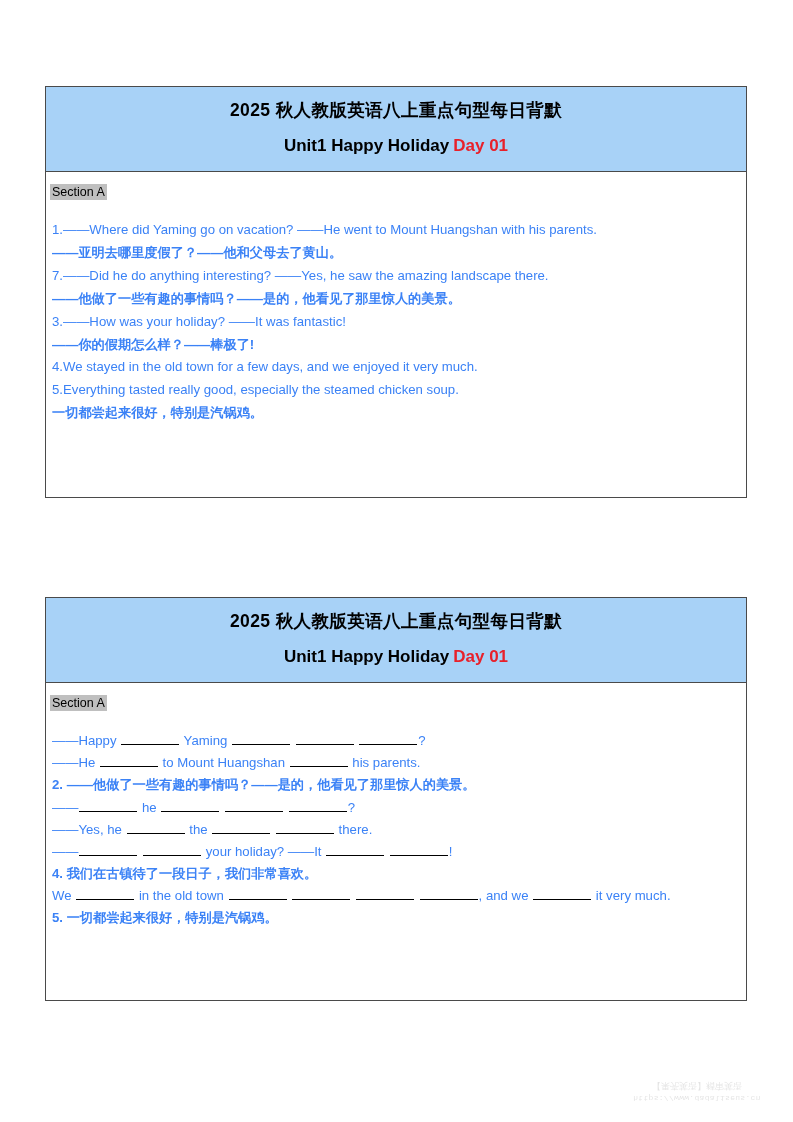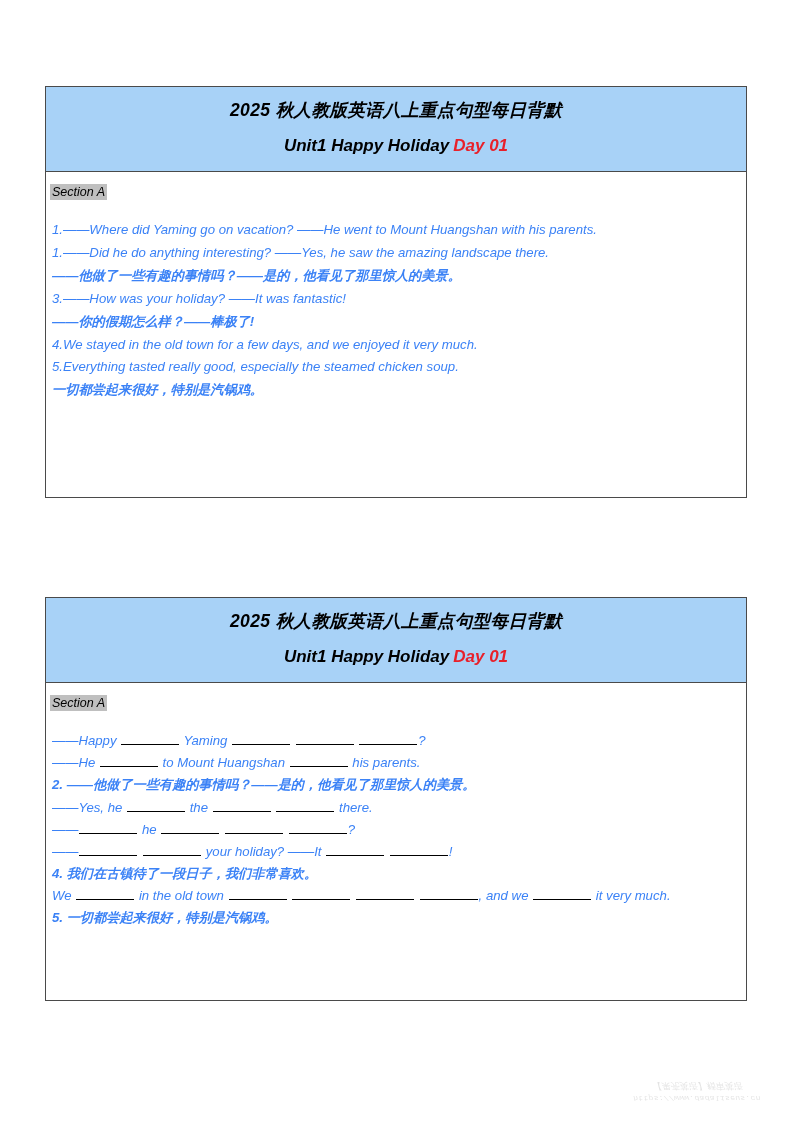--- a/index.html
+++ b/index.html
@@ -14,21 +14,20 @@
     position: relative;
     font-family: "Liberation Sans", "DejaVu Sans", sans-serif;
     color: #000000;
     overflow: hidden;
   }
 
   .page {
     position: relative;
     width: 704px;
     height: 1122px;
-    font-style: italic;
   }
 
   
   .worksheet {
     position: absolute;
     left: 45px;
     width: 702px;
     border: 1px solid #4a4a4a;
     box-sizing: border-box;
     background: #ffffff;
@@ -134,21 +133,22 @@
         <span>Unit1 Happy Holiday</span><span class="daytag">Day 01</span>
       </div>
     </div>
 
     <div class="ws-section-label">
       <span class="hl">Section A</span>
     </div>
 
     <div class="ws-body">
       <div class="ws-line en">1.——Where did Yaming go on vacation? ——He went to Mount Huangshan with his parents.</div>
-      <div class="ws-line en">1.——Did he do anything interesting?  ——Yes, he saw the amazing landscape there.</div>
+      <div class="ws-line cn">——亚明去哪里度假了？——他和父母去了黄山。</div>
+      <div class="ws-line en">7.——Did he do anything interesting?  ——Yes, he saw the amazing landscape there.</div>
       <div class="ws-line cn">——他做了一些有趣的事情吗？——是的，他看见了那里惊人的美景。</div>
       <div class="ws-line en">3.——How was your holiday? ——It was fantastic!</div>
       <div class="ws-line cn">——你的假期怎么样？——棒极了!</div>
       <div class="ws-line en">4.We stayed in the old town for a few days, and we enjoyed it very much.</div>
       <div class="ws-line en">5.Everything tasted really good, especially the steamed chicken soup.</div>
       <div class="ws-line cn">一切都尝起来很好，特别是汽锅鸡。</div>
     </div>
   </div>
 
   <div class="worksheet block-2">
@@ -161,22 +161,22 @@
     </div>
 
     <div class="ws-section-label">
       <span class="hl">Section A</span>
     </div>
 
     <div class="ws-body quiz" id="quiz-body">
         <div class="ws-line en"><span>——Happy </span><span class="blank"></span><span> Yaming </span><span class="blank"></span><span> </span><span class="blank"></span><span> </span><span class="blank"></span><span>?</span></div>
         <div class="ws-line en"><span>——He </span><span class="blank"></span><span> to Mount Huangshan </span><span class="blank"></span><span> his parents.</span></div>
         <div class="ws-line cn"><span>2. ——他做了一些有趣的事情吗？——是的，他看见了那里惊人的美景。</span></div>
+        <div class="ws-line en"><span>——</span><span class="blank"></span><span> he </span><span class="blank"></span><span> </span><span class="blank"></span><span> </span><span class="blank"></span><span>?</span></div>
         <div class="ws-line en"><span>——Yes, he </span><span class="blank"></span><span> the </span><span class="blank"></span><span> </span><span class="blank"></span><span> there.</span></div>
-        <div class="ws-line en"><span>——</span><span class="blank"></span><span> he </span><span class="blank"></span><span> </span><span class="blank"></span><span> </span><span class="blank"></span><span>?</span></div>
         <div class="ws-line en"><span>——</span><span class="blank"></span><span> </span><span class="blank"></span><span> your holiday? ——It </span><span class="blank"></span><span> </span><span class="blank"></span><span>!</span></div>
         <div class="ws-line cn"><span>4. 我们在古镇待了一段日子，我们非常喜欢。</span></div>
         <div class="ws-line en"><span>We </span><span class="blank"></span><span> in the old town </span><span class="blank"></span><span> </span><span class="blank"></span><span> </span><span class="blank"></span><span> </span><span class="blank"></span><span>, and we </span><span class="blank"></span><span> it very much.</span></div>
         <div class="ws-line cn"><span>5. 一切都尝起来很好，特别是汽锅鸡。</span></div>
       </div>
   </div>
 
   <div class="watermark">
     <div class="wm-url">https://www.dadaliseus.cn</div>
     <div class="wm-name">【果壳英语】精审英语</div>

